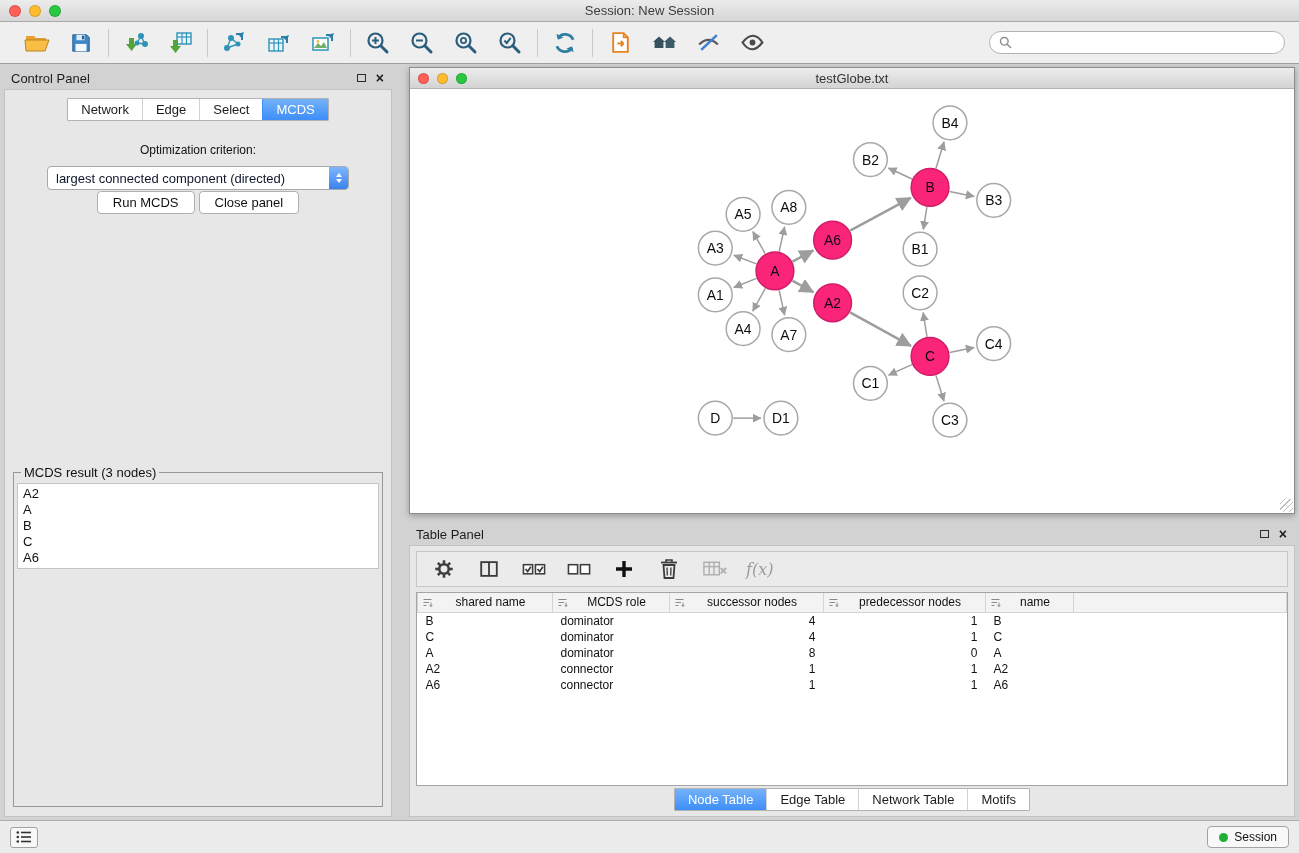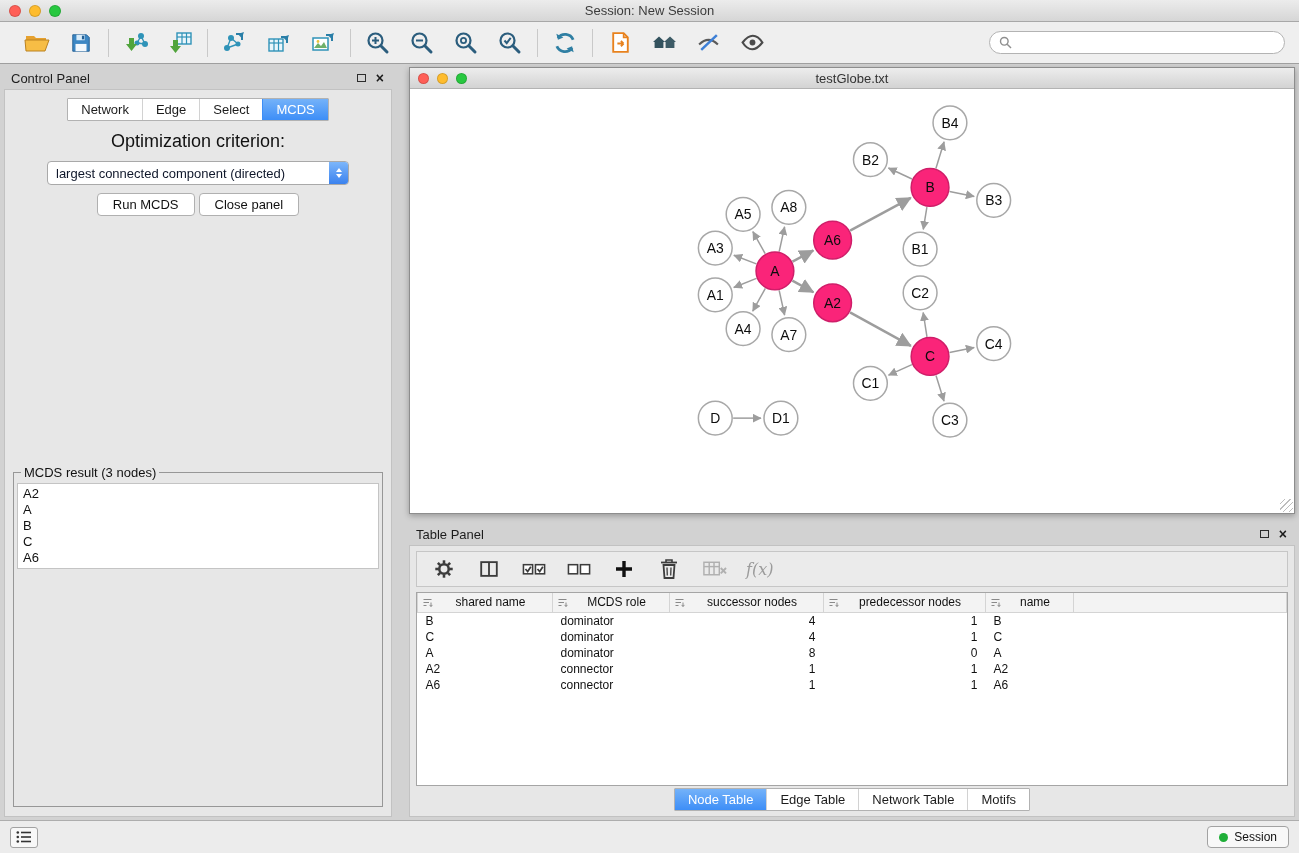--- a/index.html
+++ b/index.html
@@ -32,28 +32,28 @@
   .wm-close { font-size:14px; font-weight:bold; color:#1b1b1b; line-height:10px; }
 
   
   .control-panel { width:388px; display:flex; flex-direction:column; flex:0 0 auto; }
   .cp-body { flex:1; background:#e7e7e7; border:1px solid #c2c2c2; display:flex; flex-direction:column; overflow:hidden; }
   .tab-row { display:flex; justify-content:center; margin-top:8px; }
   .segmented { display:inline-flex; background:#fff; border:1px solid #b2b2b2; border-radius:1px; overflow:hidden; }
   .segment { padding:3px 13px; font-size:13px; color:#1c1c1c; border-left:1px solid #d2d2d2; white-space:nowrap; }
   .segment:first-child { border-left:none; }
   .segment.selected { background:linear-gradient(#74b2f9,#3d8ef7); color:#fff; border-left-color:#3d8ef7; }
-  .opt-label { text-align:center; margin-top:10px; font-size:18px; color:#111; }
+  .opt-label { text-align:center; margin-top:22px; font-size:12px; color:#111; }
   .combo-wrap { margin:9px 42px 0 42px; }
   .combo { display:flex; align-items:stretch; height:24px; background:#fff; border:1px solid #a9a9a9; border-radius:4px; overflow:hidden; }
   .combo-text { flex:1; padding:4px 8px 16px 8px; font-size:13px; color:#0f172a; white-space:nowrap; overflow:hidden; }
   .combo-stepper { width:19px; background:linear-gradient(#7cb6fb,#3b82ee); display:flex; flex-direction:column; align-items:center; justify-content:center; gap:2px; }
   .tri-up { width:0; height:0; border-left:3.5px solid transparent; border-right:3.5px solid transparent; border-bottom:4.5px solid #fff; }
   .tri-down { width:0; height:0; border-left:3.5px solid transparent; border-right:3.5px solid transparent; border-top:4.5px solid #fff; }
-  .btn-row { display:flex; justify-content:center; gap:4px; margin-top:8px; }
+  .btn-row { display:flex; justify-content:center; gap:4px; margin-top:1px; }
   .btn { background:#fff; border:1px solid #b0b0b0; border-radius:4px; padding:3px 15px; font-size:13px; color:#111; }
   .cp-spacer { flex:1; }
   .result-fieldset { margin:0 8px 9px 8px; height:342px; border:1px solid #979797; padding:3px; display:flex; }
   .result-fieldset legend { font-size:13px; color:#111; padding:0 3px; margin-left:4px; }
   .result-list { flex:1; background:#fff; border:1px solid #c4c4c4; padding:2px 5px; font-size:13px; line-height:16px; overflow:auto; color:#111; }
 
   
   .right-col { flex:1; display:flex; flex-direction:column; min-width:0;margin-left:8px; }
 
   

